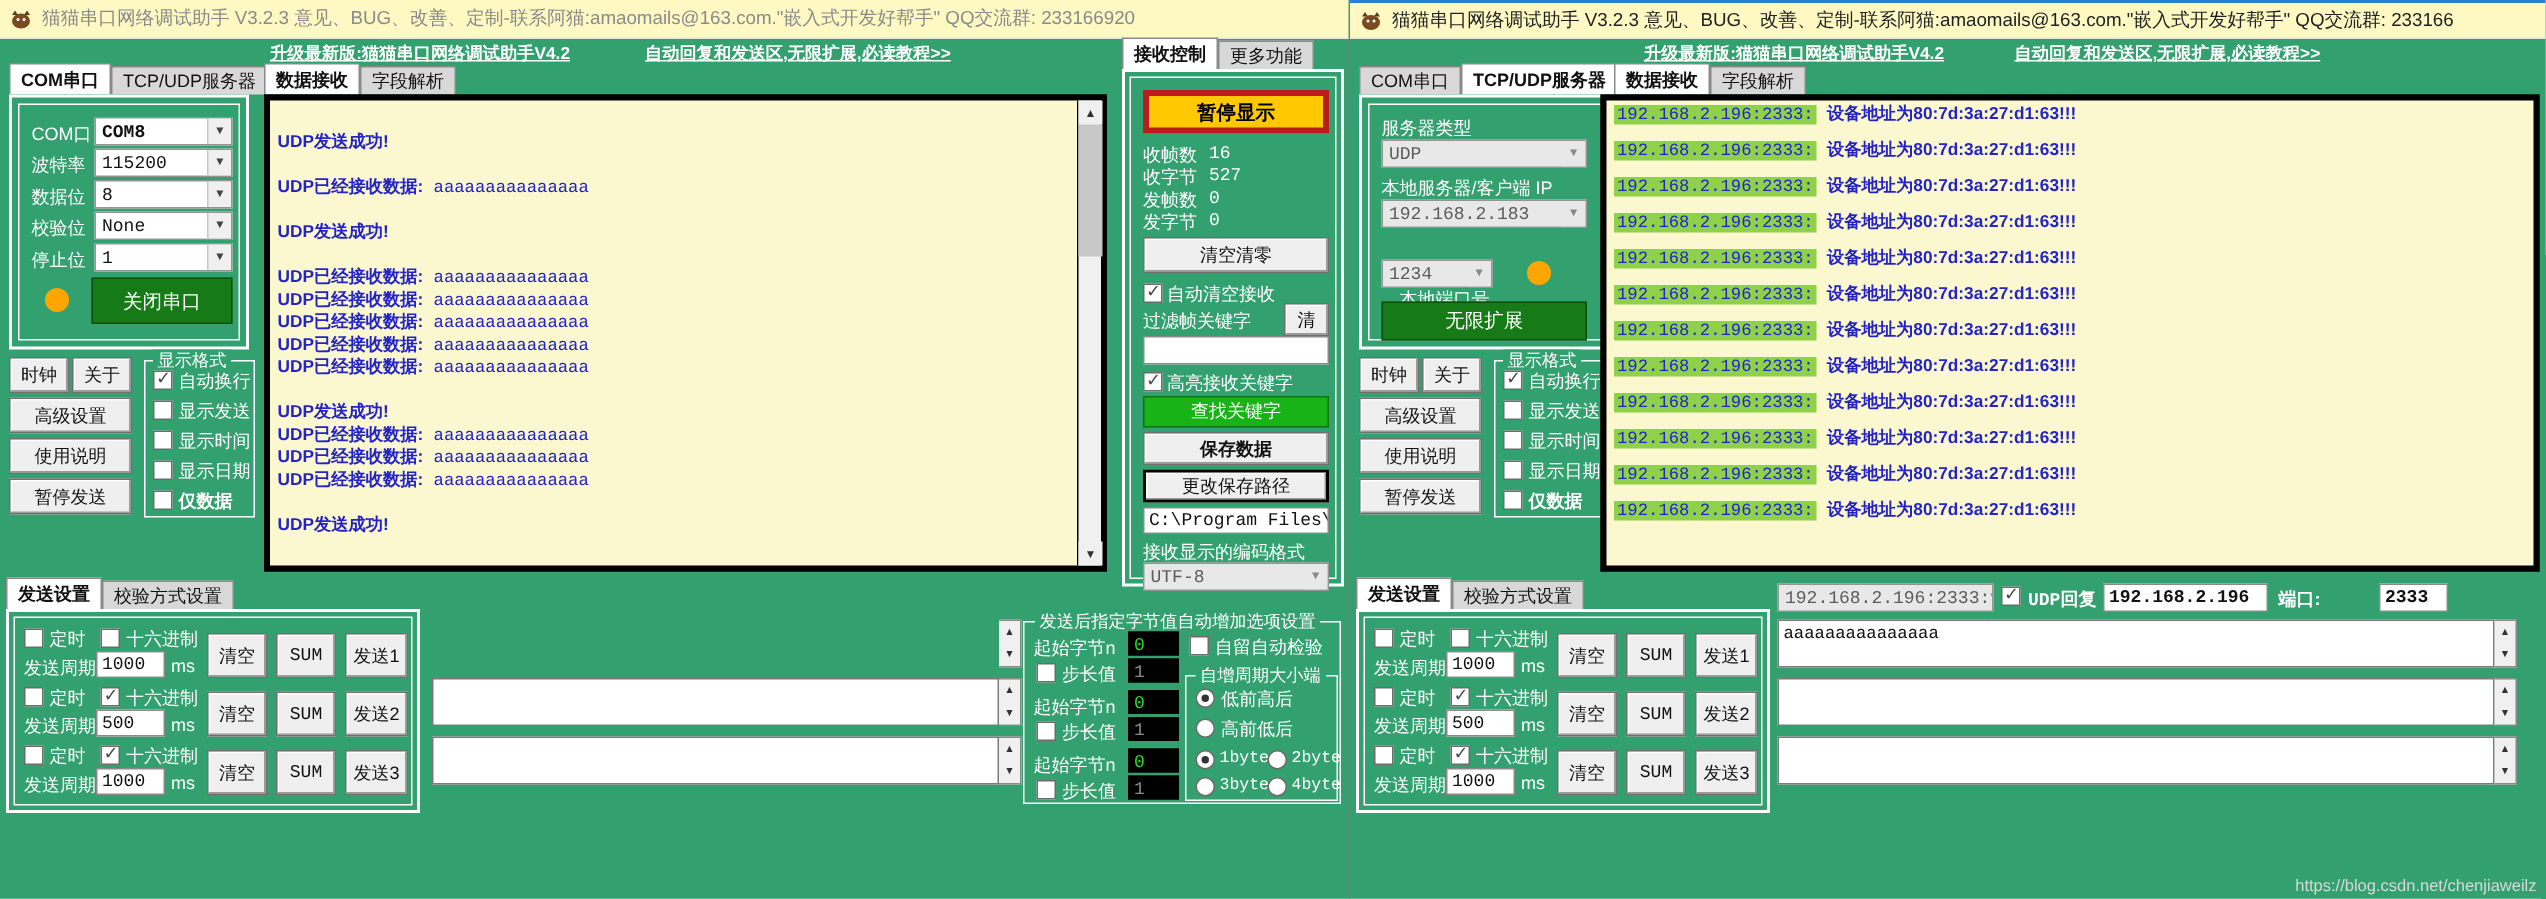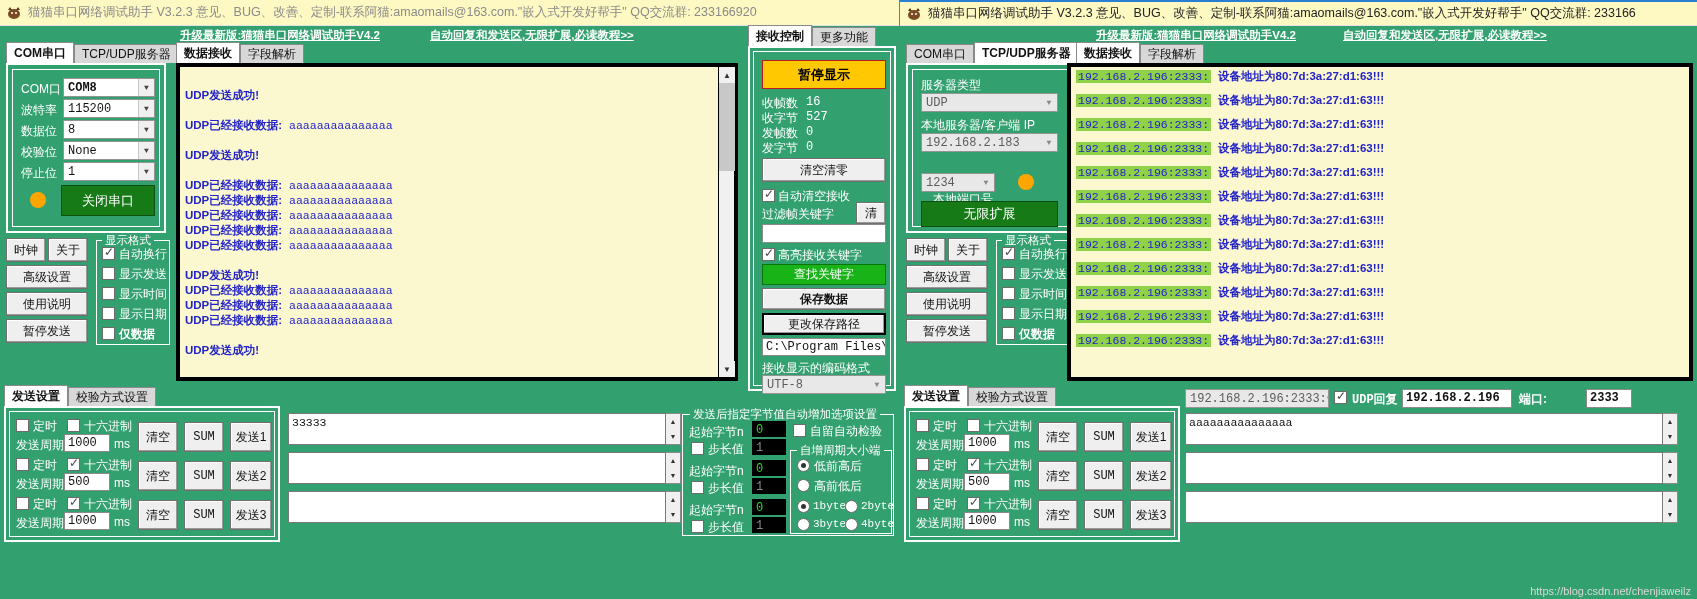--- a/index.html
+++ b/index.html
@@ -69,21 +69,21 @@
   
   .btn{
     position:absolute; background:#efefef; border:1px solid #707070;
     display:flex;align-items:center;justify-content:center;
     font-size:12px;color:#111; white-space:nowrap; cursor:default;
     box-shadow: inset -1px -1px 0 #9a9a9a, inset 1px 1px 0 #ffffff;
   }
   .btn.mono{ font-family:"Liberation Mono", monospace; }
   .btn.green{ background:#167a17; color:#fff; border:1px solid #0d4f0e; box-shadow:none; font-size:13px;}
   .btn.green2{ background:#17b317; color:#fff; border:1px solid #0d730d; box-shadow:none; }
-  .btn.yellow{ background:#ffc800; color:#000; border:1px solid #b91c1c; box-shadow:none; font-weight:bold; font-size:13px;}
+  .btn.yellow{ background:#ffc800; color:#000; border:4px solid #b91c1c; box-shadow:none; font-weight:bold; font-size:13px;}
   .btn.bold{ font-weight:bold; }
   .btn.dark{ border:2px solid #000; }
 
   
   .cb{ position:absolute; width:13px;height:13px;background:#fff;border:1px solid #6b6b6b;}
   .cb.on::after{ content:"✓"; position:absolute; left:1px; top:-3px; font-size:12px; color:#4a4a4a;}
   .rd{ position:absolute; width:13px;height:13px;border-radius:50%;background:#fff;border:1px solid #6b6b6b;}
   .rd.on::after{ content:""; position:absolute; left:3px;top:3px;width:5px;height:5px;border-radius:50%;background:#333;}
 
   .led{ position:absolute; width:16px;height:16px;border-radius:50%;background:#ffa500; }
@@ -316,21 +316,20 @@
     <div class="cb on" style="left:61px; top:89px;"></div>
     <span class="lbl" style="left:78px; top:88px;">十六进制</span>
     <span class="lbl" style="left:10px; top:107px;">发送周期</span>
     <div class="tbox" style="left:58px; top:104px; width:46px; height:18px;">1000</div>
     <span class="lbl" style="left:108px; top:107px;">ms</span>
     <div class="btn" style="left:132px; top:92px; width:40px; height:30px;">清空</div>
     <div class="btn mono" style="left:178px; top:92px; width:40px; height:30px;">SUM</div>
     <div class="btn" style="left:224px; top:92px; width:42px; height:30px;">发送3</div>
   </div>
 
-  <div class="txtarea" style="left:288px; top:413px; width:378px; height:32px;">33333</div>
   <div class="spin" style="left:666px; top:413px; height:32px;">
       <div>▲</div>
       <div>▼</div>
     </div>
   <div class="txtarea" style="left:288px; top:452px; width:378px; height:32px;"></div>
   <div class="spin" style="left:666px; top:452px; height:32px;">
       <div>▲</div>
       <div>▼</div>
     </div>
   <div class="txtarea" style="left:288px; top:491px; width:378px; height:32px;"></div>

